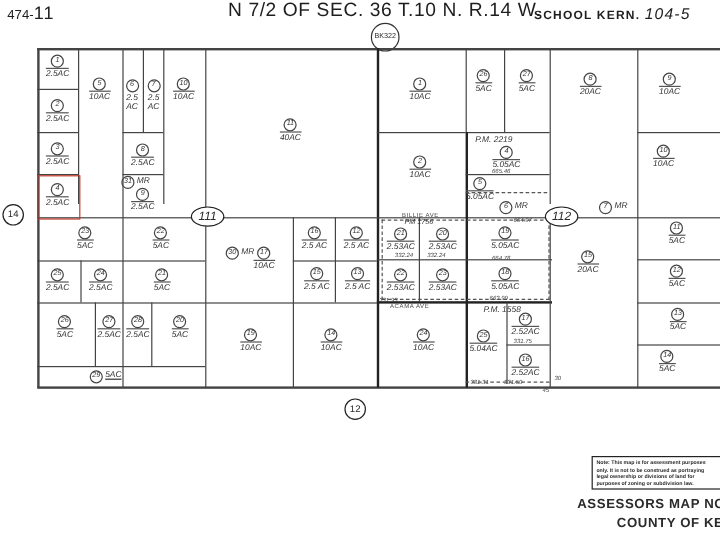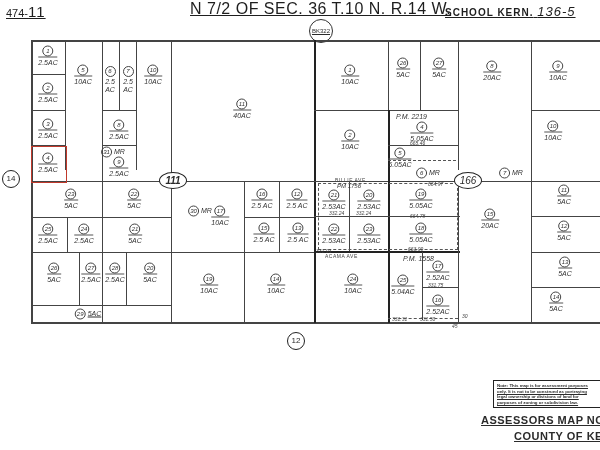--- a/index.html
+++ b/index.html
@@ -1,17 +1,17 @@
 <!DOCTYPE html>
 <html><head>
 <meta charset="utf-8">
 <style>
   html, body { margin:0; padding:0; background:#ffffff; }
   body { width:600px; height:450px; position:relative; overflow:hidden; font-family:"Liberation Sans", sans-serif; color:#2b2b2b; }
-  .abs { position:absolute;text-decoration:underline; }
+  .abs { position:absolute; }
   .hdr { font-family:"Liberation Sans", sans-serif; color:#1e1e1e; }
   .map-no { left:6px; top:3px; font-size:11px; }
   .map-no b { font-size:15px; font-weight:normal; letter-spacing:1px; }
   .sec-title { left:190px; top:0px; font-size:16px; letter-spacing:0.5px; }
   .school { left:445px; top:4px; font-size:10px; font-weight:bold; letter-spacing:1px; }
   .school i { font-size:13px; font-weight:normal; letter-spacing:1px; }
   .book { left:309px; top:19px; width:22px; height:22px; border:1px solid #333; border-radius:50%; font-size:6px; line-height:22px; text-align:center; background:#fff; }
   .line { position:absolute; background:#444; }
   .dline { position:absolute; border-color:#555; border-style:dashed; border-width:0; }
   .parcel { position:absolute; text-align:center; font-style:italic; font-size:7px; line-height:8px; color:#333; transform:translate(-50%,-50%); white-space:nowrap; }
@@ -25,21 +25,21 @@
   .county { left:514px; top:430px; font-size:11px; font-weight:bold; letter-spacing:0.5px; white-space:nowrap; }
   .small { position:absolute; font-size:5px; color:#444; font-style:italic; white-space:nowrap; }
   .pm { position:absolute; font-size:7px; color:#333; white-space:nowrap; font-style:italic; }
   .street { position:absolute; font-size:5px; color:#444; letter-spacing:0.5px; white-space:nowrap; }
 </style>
 </head>
 <body>
 
 <div class="abs hdr map-no"><span>474-</span><b>11</b></div>
 <div class="abs hdr sec-title">N 7/2 OF SEC. 36 T.10 N. R.14 W.</div>
-<div class="abs hdr school"><span>SCHOOL KERN.</span> <i>136-5</i></div>
+<div class="abs hdr school"><span>SCHOOL KERN.</span> <i>104-5</i></div>
 <div class="abs book">BK322</div>
 
 <div class="line" style="left:31px;top:40px;width:569px;height:1.5px;"></div>
 <div class="line" style="left:31px;top:40px;width:1.5px;height:283px;"></div>
 <div class="line" style="left:31px;top:322px;width:569px;height:1.5px;"></div>
 
 <div class="line" style="left:314px;top:40px;width:1.5px;height:283px;background:#222;"></div>
 <div class="line" style="left:171px;top:40px;width:1px;height:283px;"></div>
 <div class="line" style="left:102px;top:40px;width:1px;height:283px;"></div>
 <div class="line" style="left:531px;top:40px;width:1px;height:283px;"></div>
@@ -86,22 +86,22 @@
 
 <div class="dline" style="left:318px;top:183px;width:138px;height:65px;border-width:1px;"></div>
 <div class="dline" style="left:388px;top:160px;width:68px;height:0;border-top-width:1px;"></div>
 <div class="dline" style="left:388px;top:318px;width:70px;height:0;border-top-width:1px;"></div>
 
 <div class="red-box" style="left:31px;top:146px;width:34px;height:35px;"></div>
 
 <div class="circle-lbl" style="left:2px;top:170px;">14</div>
 <div class="circle-lbl" style="left:287px;top:332px;">12</div>
 
-<div class="oval" style="left:159px;top:172px;width:26px;height:15px;line-height:15px;font-weight:bold;">111</div>
-<div class="oval" style="left:454px;top:172px;width:26px;height:15px;line-height:15px;">166</div>
+<div class="oval" style="left:159px;top:172px;width:26px;height:15px;line-height:15px;">111</div>
+<div class="oval" style="left:454px;top:172px;width:26px;height:15px;line-height:15px;">112</div>
 
 <div class="parcel" style="left:48px;top:56px;"><span class="num">1</span><span class="ac">2.5AC</span></div>
 <div class="parcel" style="left:48px;top:93px;"><span class="num">2</span><span class="ac">2.5AC</span></div>
 <div class="parcel" style="left:48px;top:129px;"><span class="num">3</span><span class="ac">2.5AC</span></div>
 <div class="parcel" style="left:48px;top:163px;"><span class="num">4</span><span class="ac">2.5AC</span></div>
 <div class="parcel" style="left:83px;top:75px;"><span class="num">5</span><span class="ac">10AC</span></div>
 <div class="parcel" style="left:110px;top:80px;white-space:normal;width:14px;"><span class="num">6</span><span class="ac" style="border:none;">2.5 AC</span></div>
 <div class="parcel" style="left:128px;top:80px;white-space:normal;width:14px;"><span class="num">7</span><span class="ac" style="border:none;">2.5 AC</span></div>
 <div class="parcel" style="left:153px;top:75px;"><span class="num">10</span><span class="ac">10AC</span></div>
 <div class="parcel" style="left:119px;top:130px;"><span class="num">8</span><span class="ac">2.5AC</span></div>

